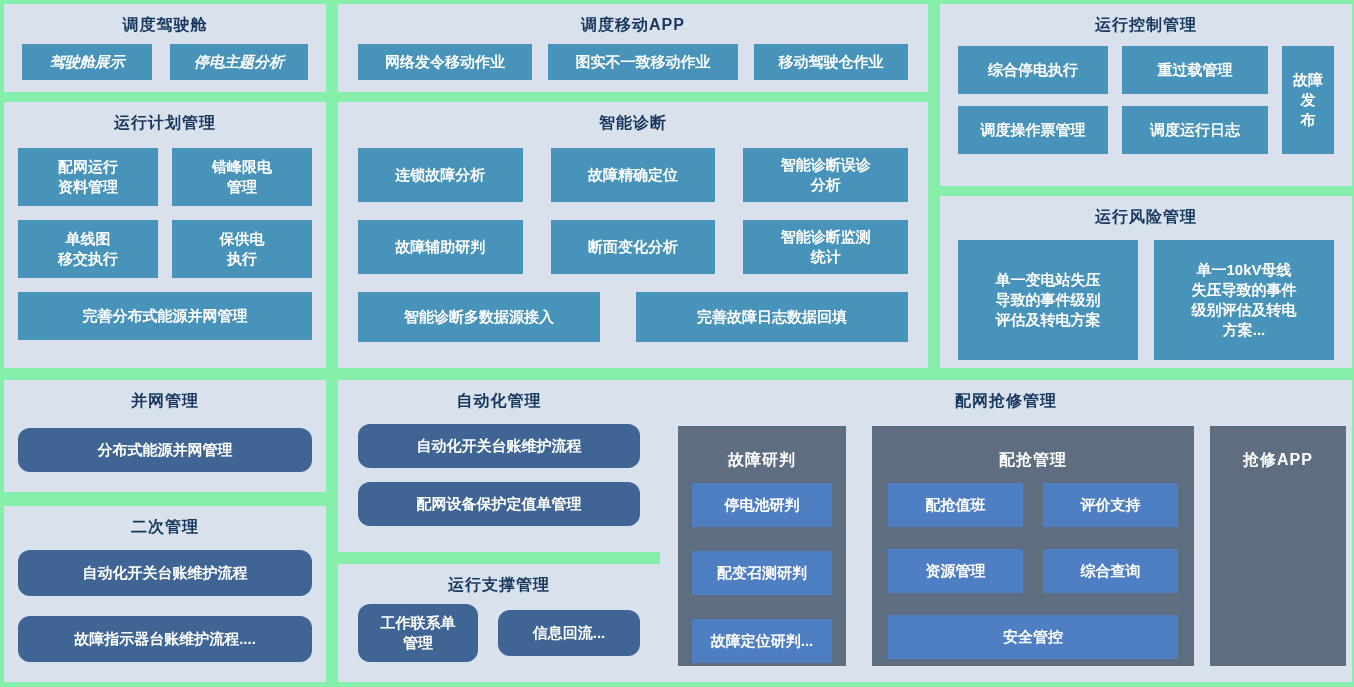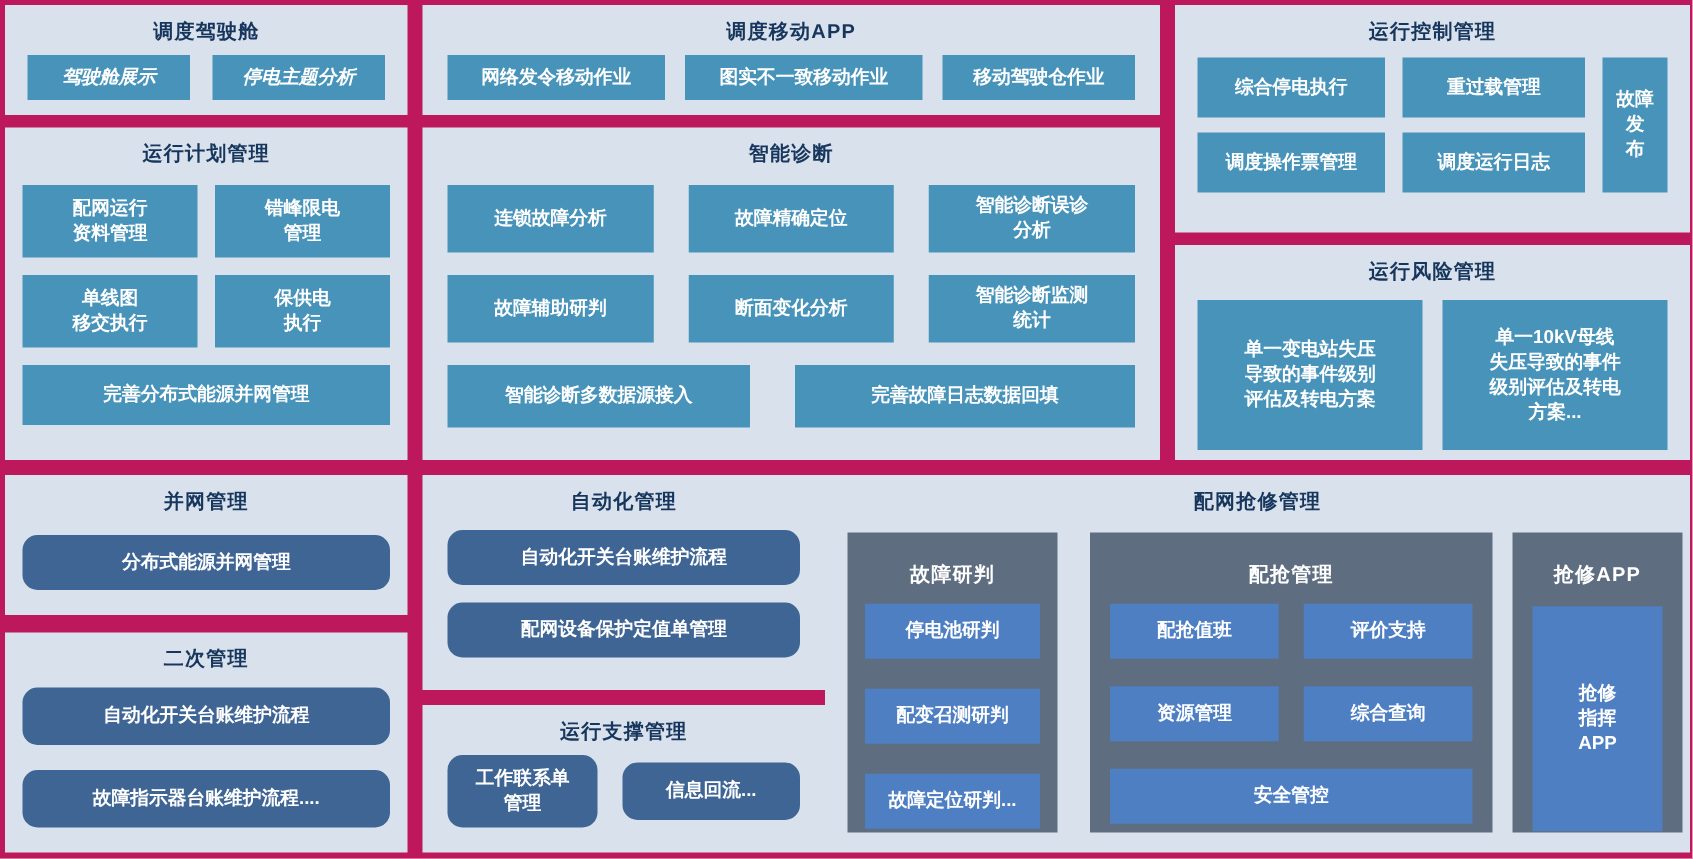--- a/index.html
+++ b/index.html
@@ -1,18 +1,18 @@
 <!DOCTYPE html>
 <html style="--panel-bg: #d9e2ec; --header-text: #17365d; --teal: #4793b9; --slate: #3e6593; --blue: #4e7fc3; --dark-panel: #5e6e80; --tile-text: #ffffff;"><head>
 <meta charset="utf-8">
 <style>
   * { margin:0; padding:0; box-sizing:border-box; }
   html,body { background:#ffffff; }
   body { font-family:"Liberation Sans", sans-serif; }
-  .canvas { position:relative; width:1354px; height:687px; background:#be185d; overflow:hidden; }
+  .canvas { position:relative; width:1354px; height:687px; background:#86efac; overflow:hidden; }
 
   .panel { position:absolute; background:var(--panel-bg,#d9e2ec); }
   .panel-title { font-size:16px; font-weight:700; color:var(--header-text,#17365d); text-align:center; padding-top:11px; letter-spacing:1px; }
 
   .tile { display:flex; align-items:center; justify-content:center; text-align:center;
           color:#ffffff; font-size:15px; font-weight:600; white-space:pre-line; line-height:1.35; cursor:default; }
   .teal  { background:var(--teal,#4793b9); }
   .slate { background:var(--slate,#3e6593);border-radius:12px; }
   .blue  { background:var(--blue,#4e7fc3); }
 
@@ -212,19 +212,16 @@
         <div class="tile blue">配抢值班</div>
         <div class="tile blue">评价支持</div>
         <div class="tile blue">资源管理</div>
         <div class="tile blue">综合查询</div>
         <div class="tile blue disp-wide">安全管控</div>
       </div>
     </div>
 
     <div class="subpanel" id="sp-app">
       <h3 class="subpanel-title">抢修APP</h3>
-      <div class="tile blue app-tile">抢修
-指挥
-APP</div>
     </div>
   </section>
 
 </div>
 
 </body></html>

